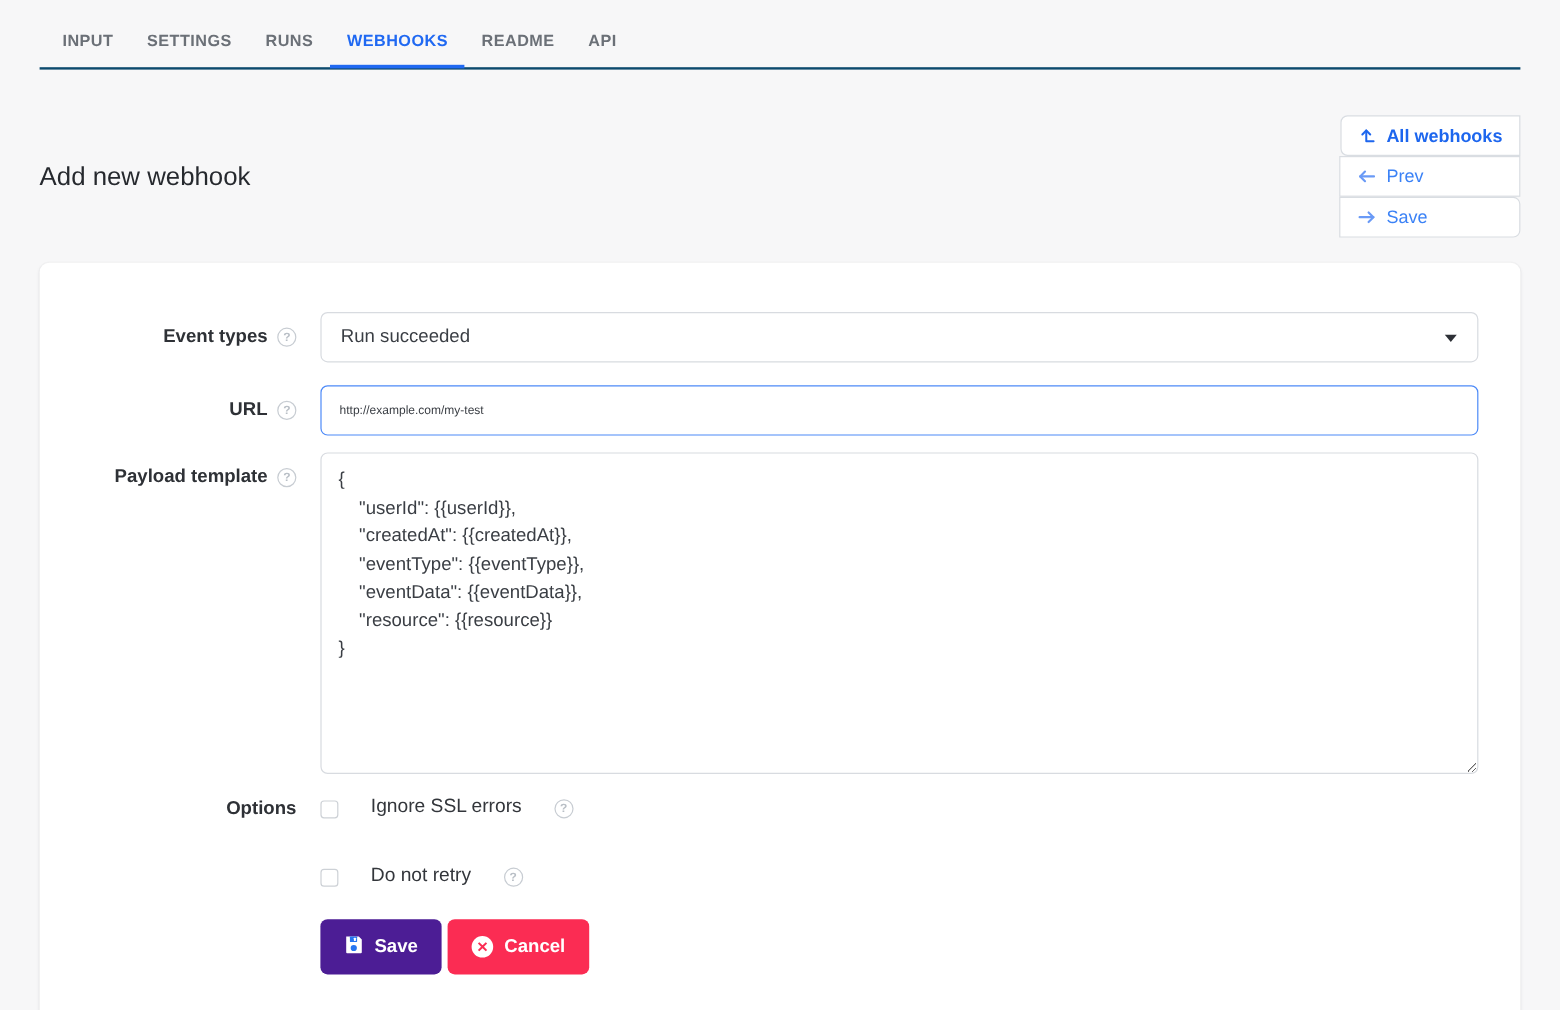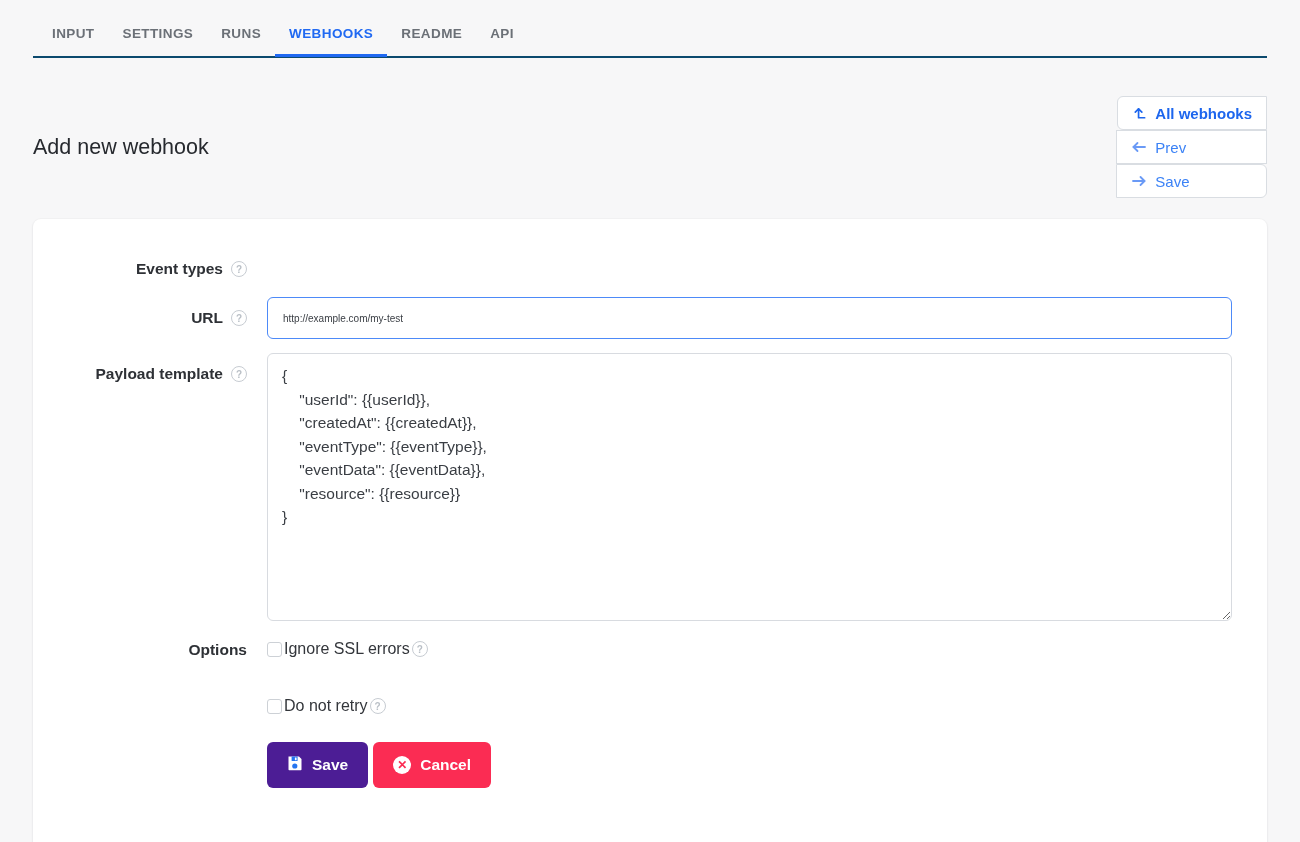--- a/index.html
+++ b/index.html
@@ -154,21 +154,21 @@
     font-size:15.5px;
     line-height:1.52;
     font-family:"Liberation Sans", sans-serif;
     color:#3a3e44;
     resize:both;
     outline:none;
     display:block;
   }
 
   .options-block { margin-top:26px; }
-  .checkbox-row { display:flex; align-items:center; gap:0; }
+  .checkbox-row { display:flex; align-items:flex-end; gap:25px; }
   .checkbox-row + .checkbox-row { margin-top:39px; }
   .checkbox {
     appearance:none;
     -webkit-appearance:none;
     width:15px; height:15px;
     border:1px solid #cdd1d6;
     border-radius:3px;
     background:#fff;
     cursor:pointer;
     margin:0 2px 0 0;
@@ -254,20 +254,26 @@
   </div>
 </div>
 
 <div class="card">
 
   <div class="form-row">
     <div class="label-col">
       <span class="field-label">Event types</span>
       <span class="help-icon">?</span>
     </div>
+    <div class="control-col">
+      <div class="select-box">
+        <span>Run succeeded</span>
+        <span class="select-caret"></span>
+      </div>
+    </div>
   </div>
 
   <div class="form-row">
     <div class="label-col">
       <span class="field-label">URL</span>
       <span class="help-icon">?</span>
     </div>
     <div class="control-col">
       <input class="text-input" type="text" value="http://example.com/my-test" style="">
     </div>

